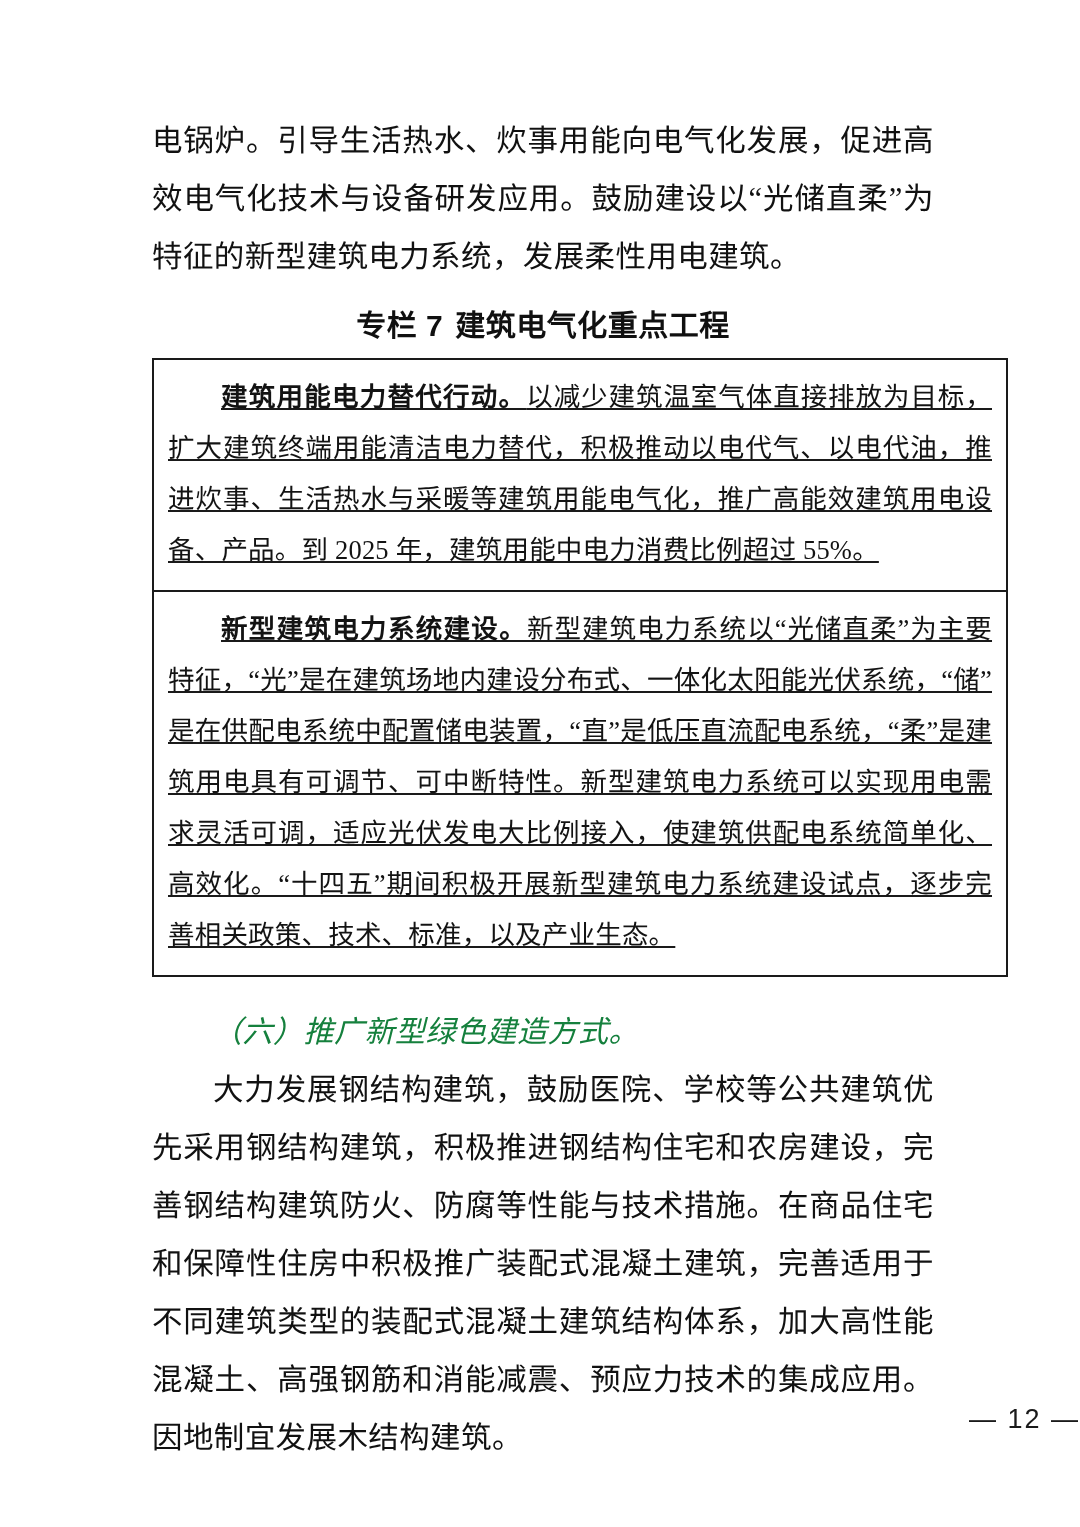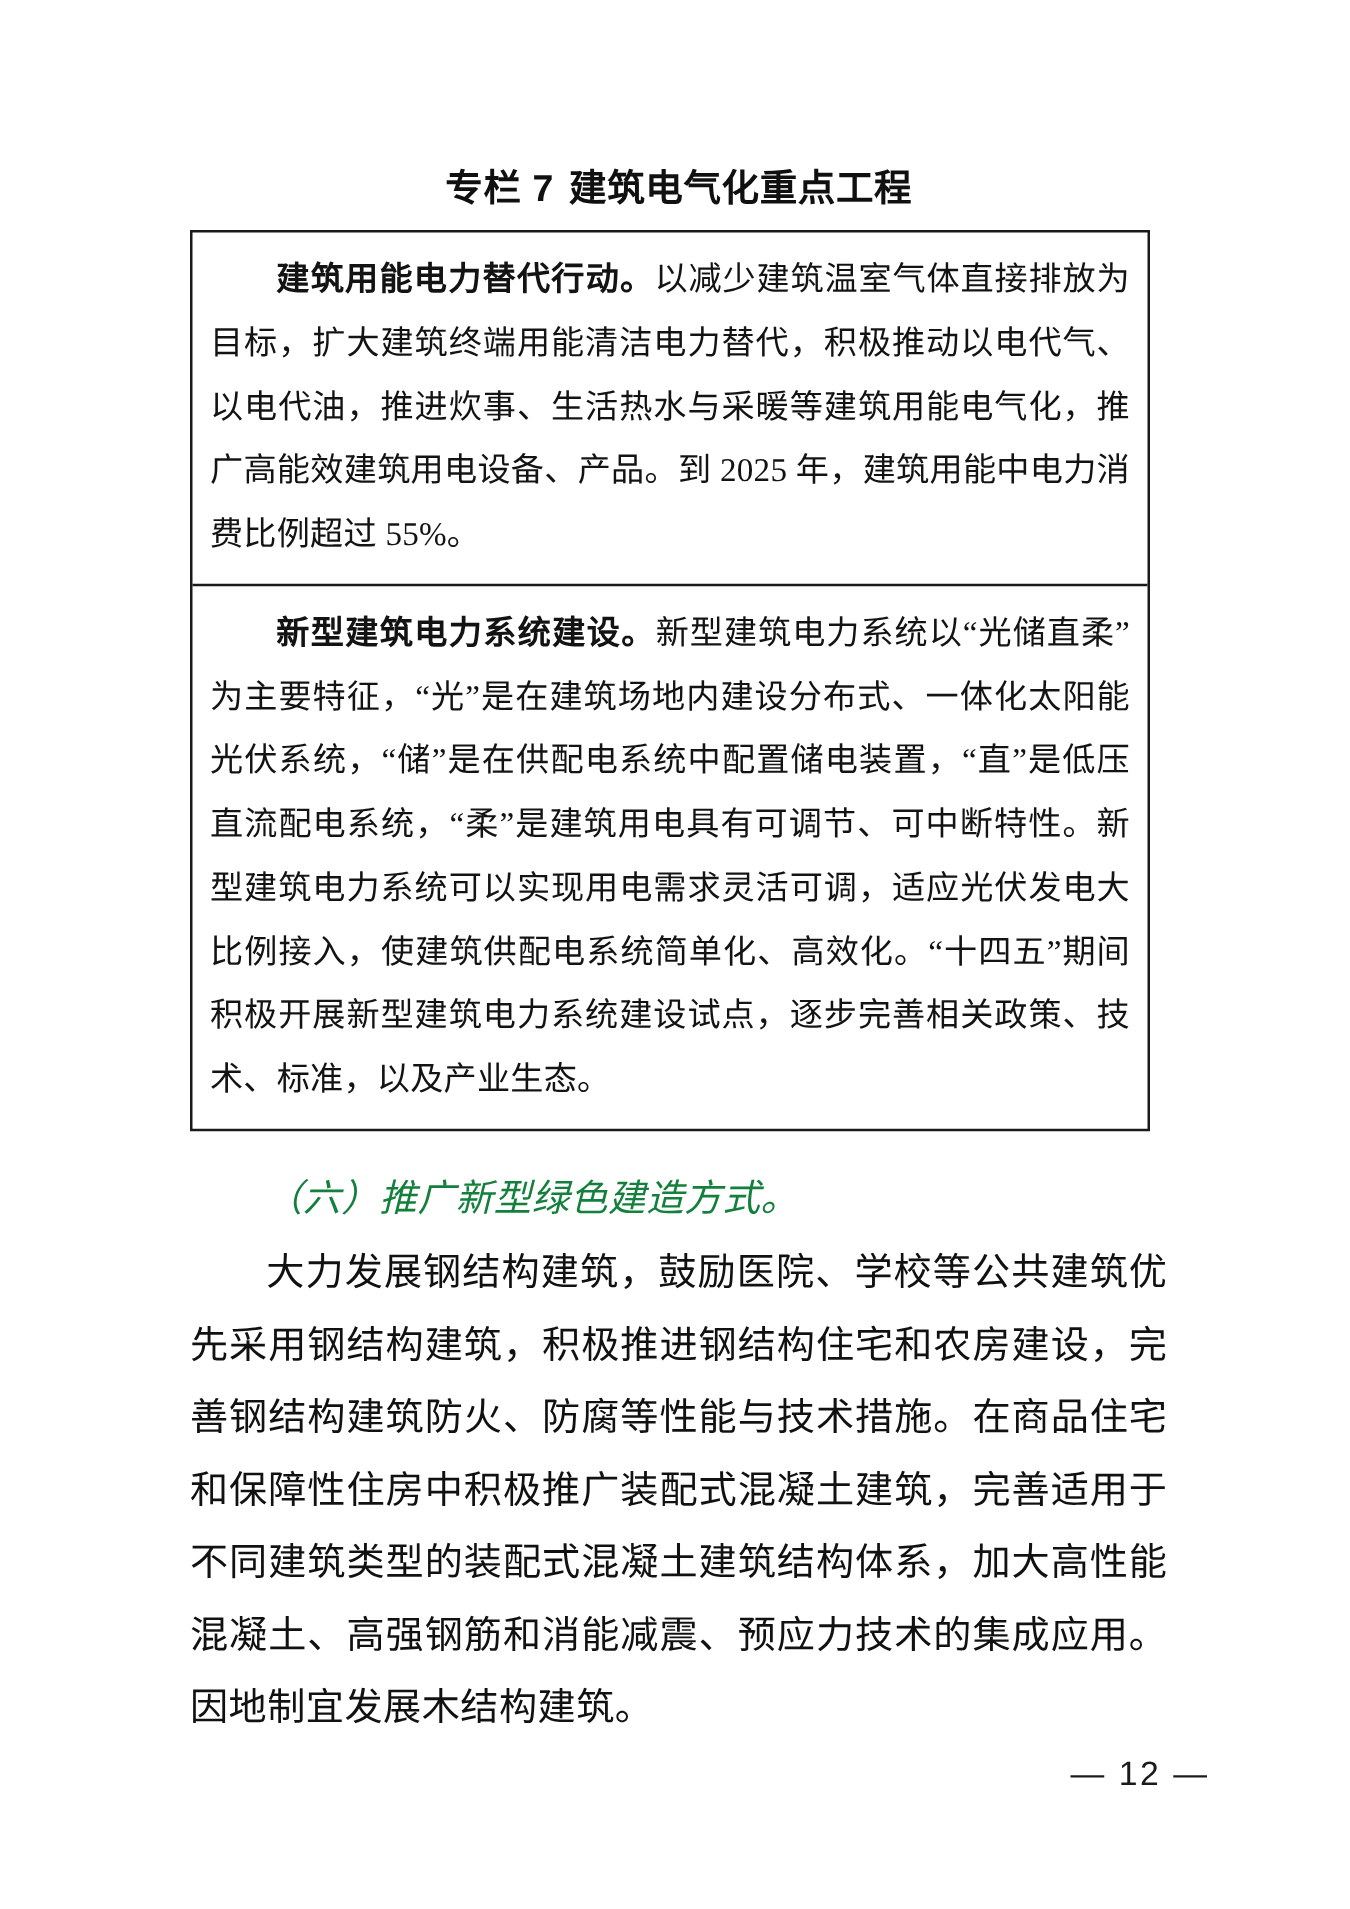--- a/index.html
+++ b/index.html
@@ -62,21 +62,22 @@
   .title-gap {
     display: inline-block;
     width: 12px;
   }
 
   
   .callout {
     border: 2.5px solid #1a1a1a;
     box-sizing: border-box;
     margin-top: 6px;
-    width: 768px;
+    width: 856px;
+    text-decoration: underline;
   }
   .callout-section {
     padding: 12px 14px 14px 14px;
   }
   .callout-section + .callout-section {
     border-top: 2.5px solid #1a1a1a;
   }
   .callout-para {
     margin: 0;
     font-size: 26.5px;
@@ -108,38 +109,39 @@
 
   .spacer-sm { height: 14px; }
   .spacer-md { height: 26px; }
 
   
   .footer {
     position: absolute;
     left: 0;
     top: 1404px;
     width: 1080px;
-    text-align: center;
+    text-align: right;
     padding-right: 0;
   }
   .page-number {
     display: inline-block;
     margin-left: 744px;
     font-size: 27px;
     letter-spacing: 2px;
     font-family: "Liberation Sans", "DejaVu Sans", sans-serif;
     color: #1a1a1a;
   }
 </style>
 </head>
 <body>
 
 <div class="page">
   <div class="content">
 
+    <p class="para">电锅炉。引导生活热水、炊事用能向电气化发展，促进高效电气化技术与设备研发应用。鼓励建设以“光储直柔”为特征的新型建筑电力系统，发展柔性用电建筑。</p>
 
     <div class="spacer-sm"></div>
 
     <div class="box-title">
       <span>专栏 7</span><span class="title-gap"></span><span>建筑电气化重点工程</span>
     </div>
 
     <div class="callout">
 
       <div class="callout-section">

